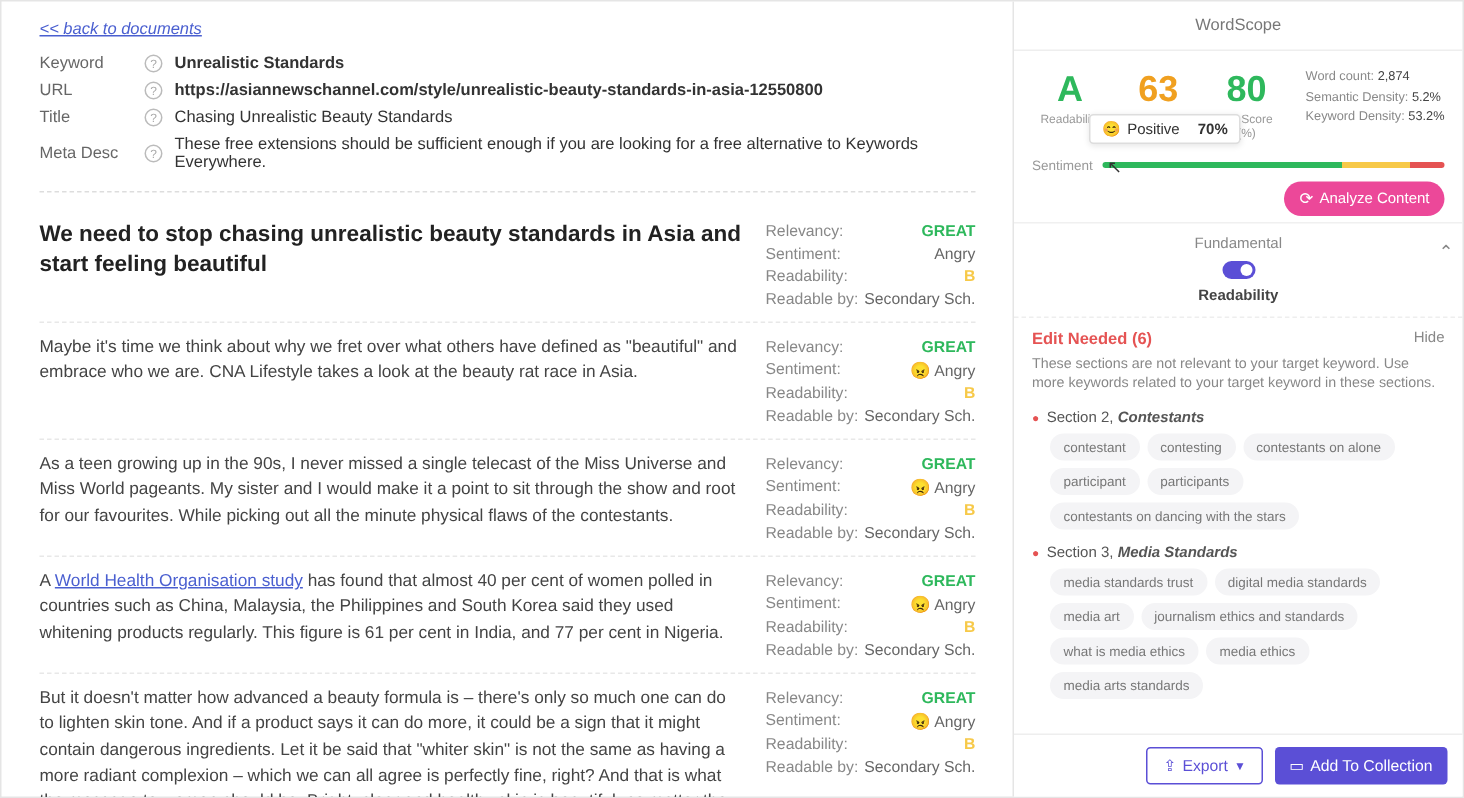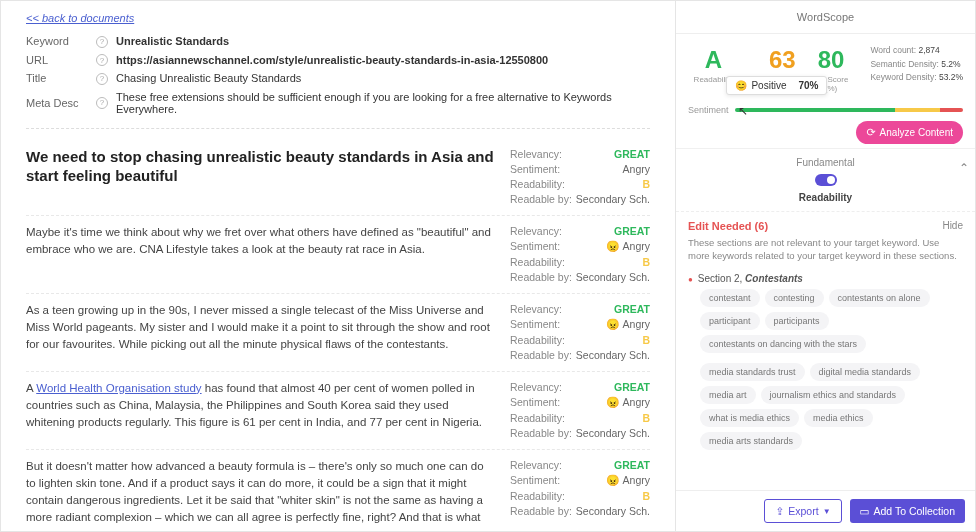--- a/index.html
+++ b/index.html
@@ -35,21 +35,21 @@
 
 .tabs { display: flex; border-bottom: 1px solid #eee; }
 .tab { flex: 1; text-align: center; padding: 10px 0; font-size: 11px; color: #777; cursor: pointer; }
 .tab.active { color: #5b4fd6; border-bottom: 2px solid #5b4fd6; font-weight: 600; }
 
 .score-card { padding: 10px 12px 4px; border-bottom: 1px solid #f0f0f0; position: relative; }
 .score-top { display: flex; gap: 8px; }
 .score-box { flex: 1; text-align: center; padding: 4px 2px; }
 .score-big { font-size: 24px; font-weight: 700; line-height: 1; }
 .score-big.a { color: #2eb85c; }
-.score-big.y { color: #f0a020; text-align: right; }
+.score-big.y { color: #f0a020; }
 .score-big.g { color: #2eb85c; }
 .score-cap { font-size: 8px; color: #999; margin-top: 3px; }
 .score-info { font-size: 8.5px; color: #888; line-height: 1.6; padding-left: 6px;}
 .score-info .v { font-weight: 400; color: #444; }
 
 .tooltip { position: absolute; background: #fff; border: 1px solid #ddd; border-radius: 3px; padding: 3px 8px; font-size: 10px; top: 42px; left: 50px; box-shadow: 0 1px 4px rgba(0,0,0,.1); display: flex; align-items: center; gap: 4px; }
 .cursor { position: absolute; top: 70px; left: 62px; font-size: 12px; pointer-events: none; }
 
 .sentiment-row { display: flex; align-items: center; gap: 6px; margin-top: 8px; font-size: 9px; color: #999; }
 .sentiment-bar { flex: 1; height: 4px; border-radius: 2px; background: linear-gradient(90deg, #2eb85c 0 70%, #f7c948 70% 90%, #e55353 90% 100%); }
@@ -280,20 +280,21 @@
           <div class="tags">
             <span class="tag">contestant</span>
             <span class="tag">contesting</span>
             <span class="tag">contestants on alone</span>
             <span class="tag">participant</span>
             <span class="tag">participants</span>
             <span class="tag">contestants on dancing with the stars</span>
           </div>
         </div>
         <div class="section">
+          <div class="section-title">Section 3, <span class="it">Media Standards</span></div>
           <div class="tags">
             <span class="tag">media standards trust</span>
             <span class="tag">digital media standards</span>
             <span class="tag">media art</span>
             <span class="tag">journalism ethics and standards</span>
             <span class="tag">what is media ethics</span>
             <span class="tag">media ethics</span>
             <span class="tag">media arts standards</span>
           </div>
         </div>

